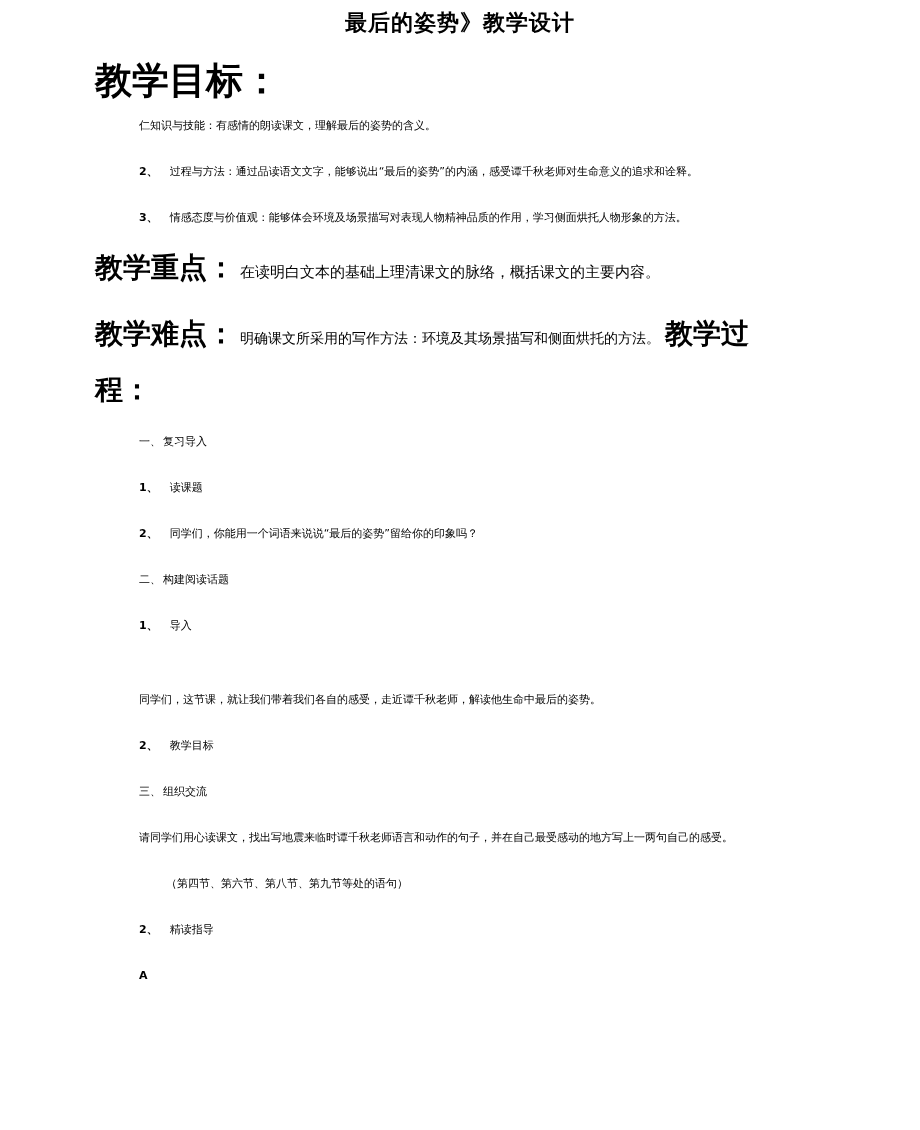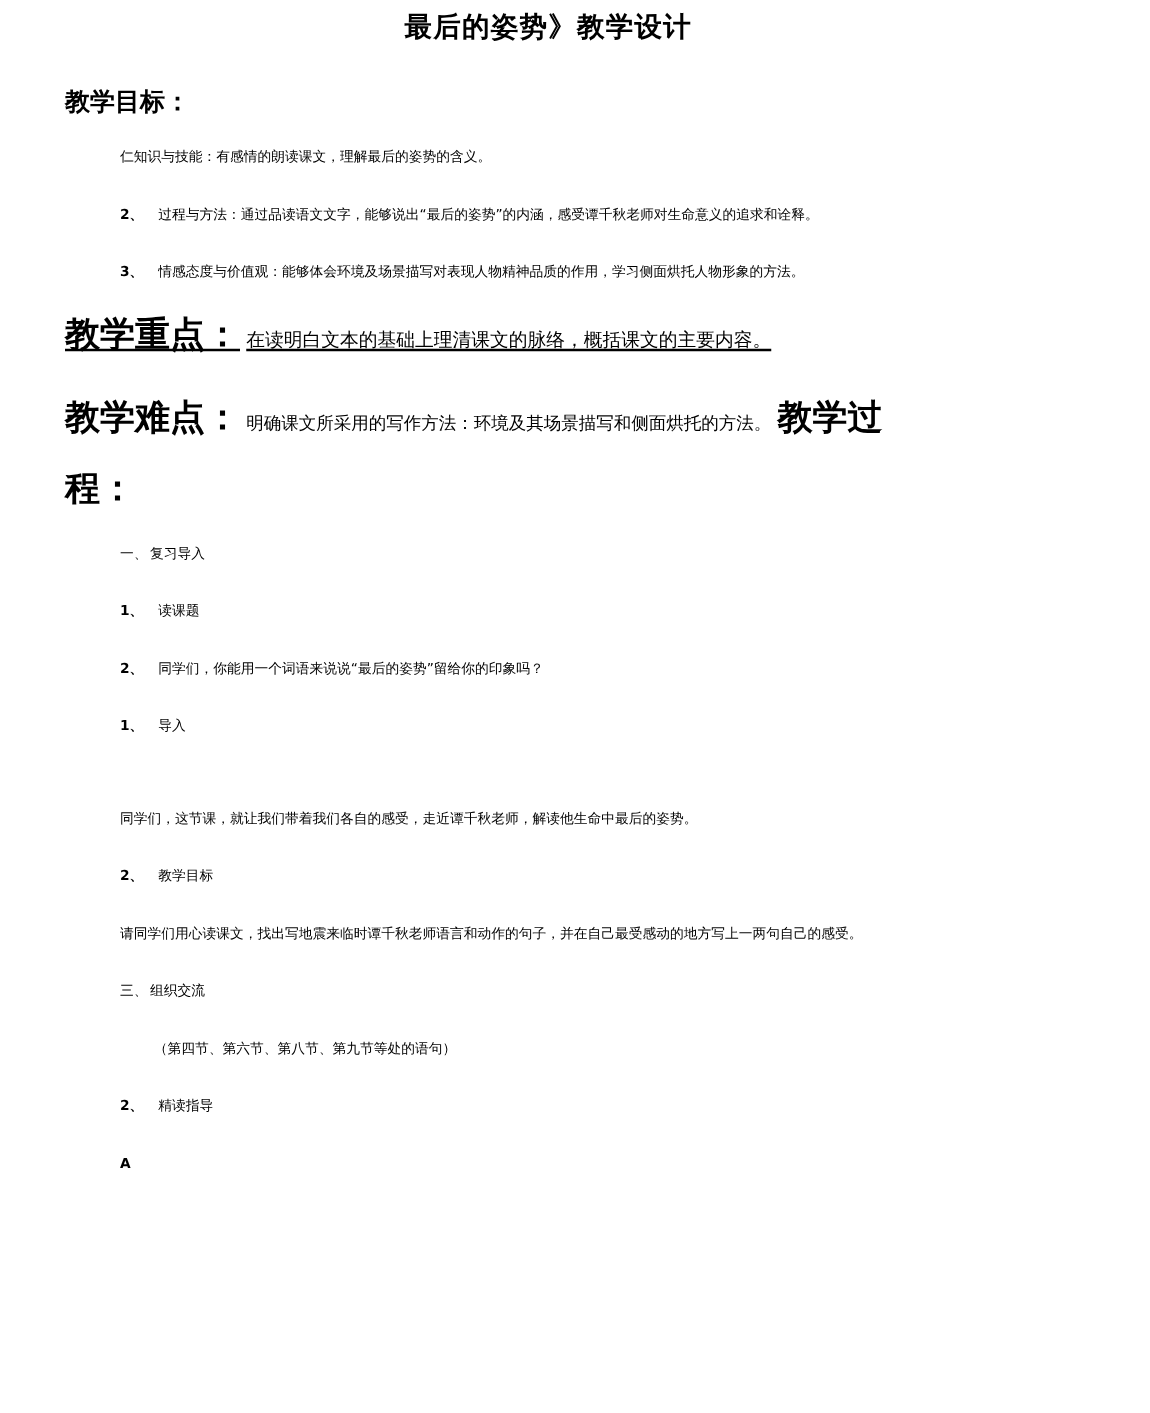--- a/index.html
+++ b/index.html
@@ -5,37 +5,37 @@
   html, body {
     margin: 0;
     padding: 0;
     background: #ffffff;
   }
   .page {
     position: relative;
     width: 920px;
     height: 1130px;
     box-sizing: border-box;
-    padding: 8px 95px 0 52px;
+    padding: 8px 95px 0 95px;
     background: #ffffff;
     color: #000000;
     font-family: "DejaVu Sans", sans-serif;
     overflow: hidden;
   }
   .title {
     margin: 0;
     font-size: 22px;
     line-height: 30px;
     font-weight: 700;
     text-align: center;
     letter-spacing: 1px;
   }
   .h1 {
     margin: 24px 0 6px 0;
-    font-size: 20px;
+    font-size: 37px;
     line-height: 38px;
     font-weight: 700;
   }
   .body {
     margin: 6px;
     font-size: 11px;
     line-height: 40px;
     font-weight: 400;
   }
   .ind38 { text-indent: 38px; }
@@ -46,21 +46,20 @@
     margin-right: 12px;
   }
   .cn {
     margin-right: 2px;
   }
   .h2line {
     margin: 8px 0 0 0;
     font-size: 28px;
     line-height: 44px;
     font-weight: 700;
-    text-decoration: underline;
   }
   .h2block {
     margin: 14px 0 0 0;
     width: 665px;
     font-size: 28px;
     line-height: 52px;
     font-weight: 700;
   }
   .h2body {
     font-size: 15px;
@@ -99,32 +98,33 @@
     <span>教学难点：</span><span class="h2body sm">明确课文所采用的写作方法：环境及其场景描写和侧面烘托的方法。</span><span>教学过程：</span>
   </div>
 
   <p class="body ind38"><span class="cn">一、</span><span>复习导入</span></p>
 
   <p class="body ind38"><span class="num">1、</span><span>读课题</span></p>
 
   <p class="body ind38"><span class="num">2、</span><span>同学们，你能用一个词语来说说“最后的姿势”留给你的印象吗？</span></p>
 
 
+  <p class="body ind38"><span class="cn">二、</span><span>构建阅读话题</span></p>
 
   <p class="body ind38"><span class="num">1、</span><span>导入</span></p>
 
   <div class="spacer"></div>
 
   <p class="body ind38"><span>同学们，这节课，就让我们带着我们各自的感受，走近谭千秋老师，解读他生命中最后的姿势。</span></p>
 
   <p class="body ind38"><span class="num">2、</span><span>教学目标</span></p>
 
+  <p class="body ind38"><span class="cn">三、</span><span>组织交流</span></p>
+
   <p class="body ind38 w700"><span>请同学们用心读课文，找出写地震来临时谭千秋老师语言和动作的句子，并在自己最受感动的地方写上一两句自己的感受。</span></p>
-
-  <p class="body ind38"><span class="cn">三、</span><span>组织交流</span></p>
 
 
   <p class="body ind65"><span>（第四节、第六节、第八节、第九节等处的语句）</span></p>
 
   <p class="body ind38"><span class="num">2、</span><span>精读指导</span></p>
 
   <p class="body ind38"><span class="num">A</span><span></span></p>
 
 </div>
 

